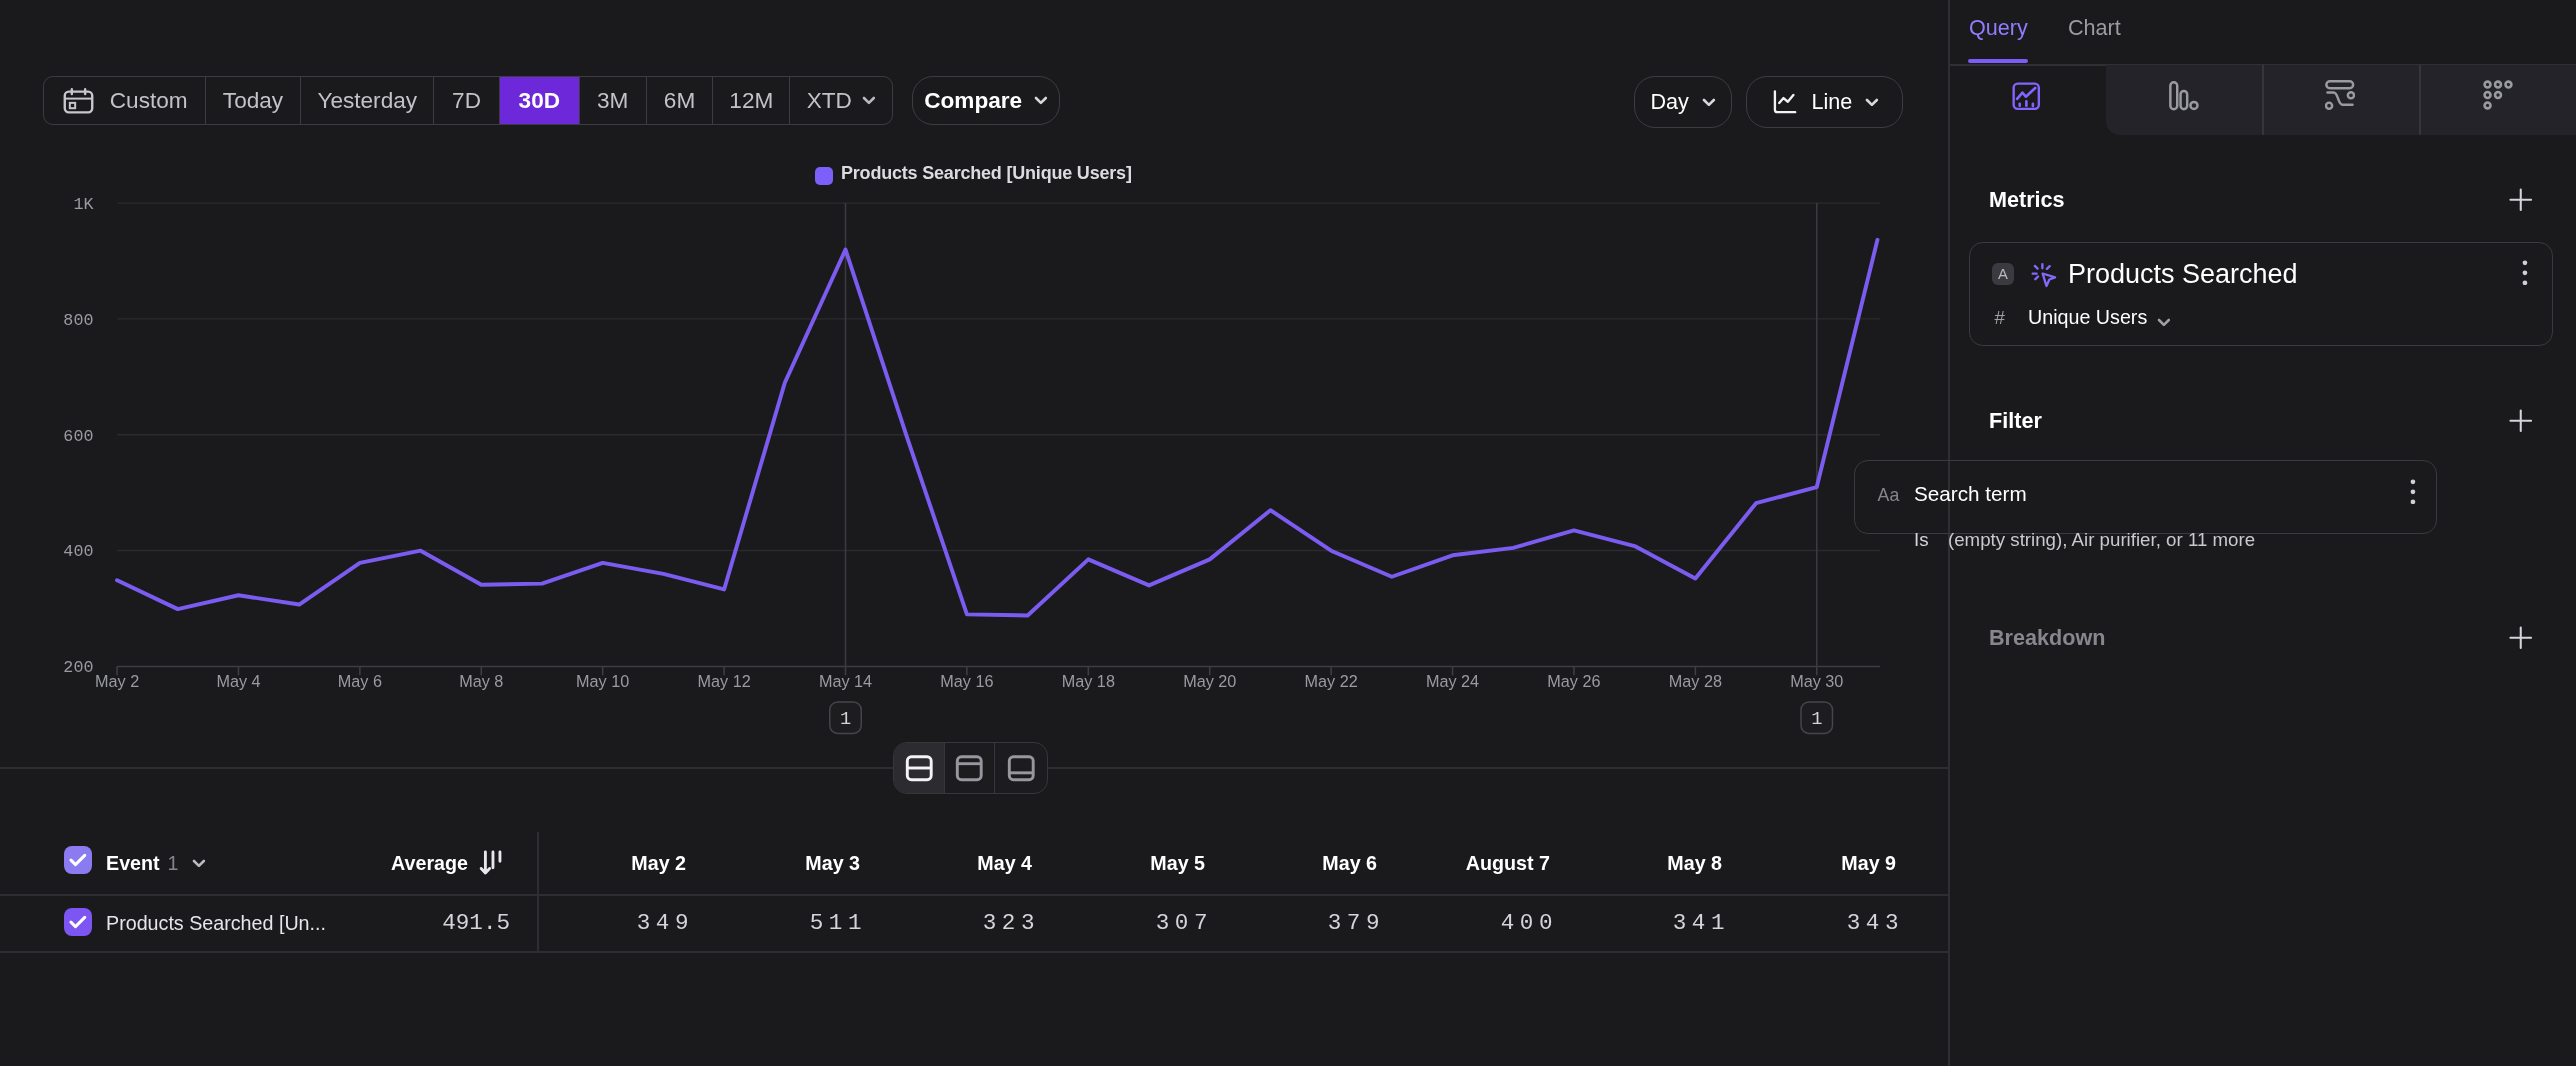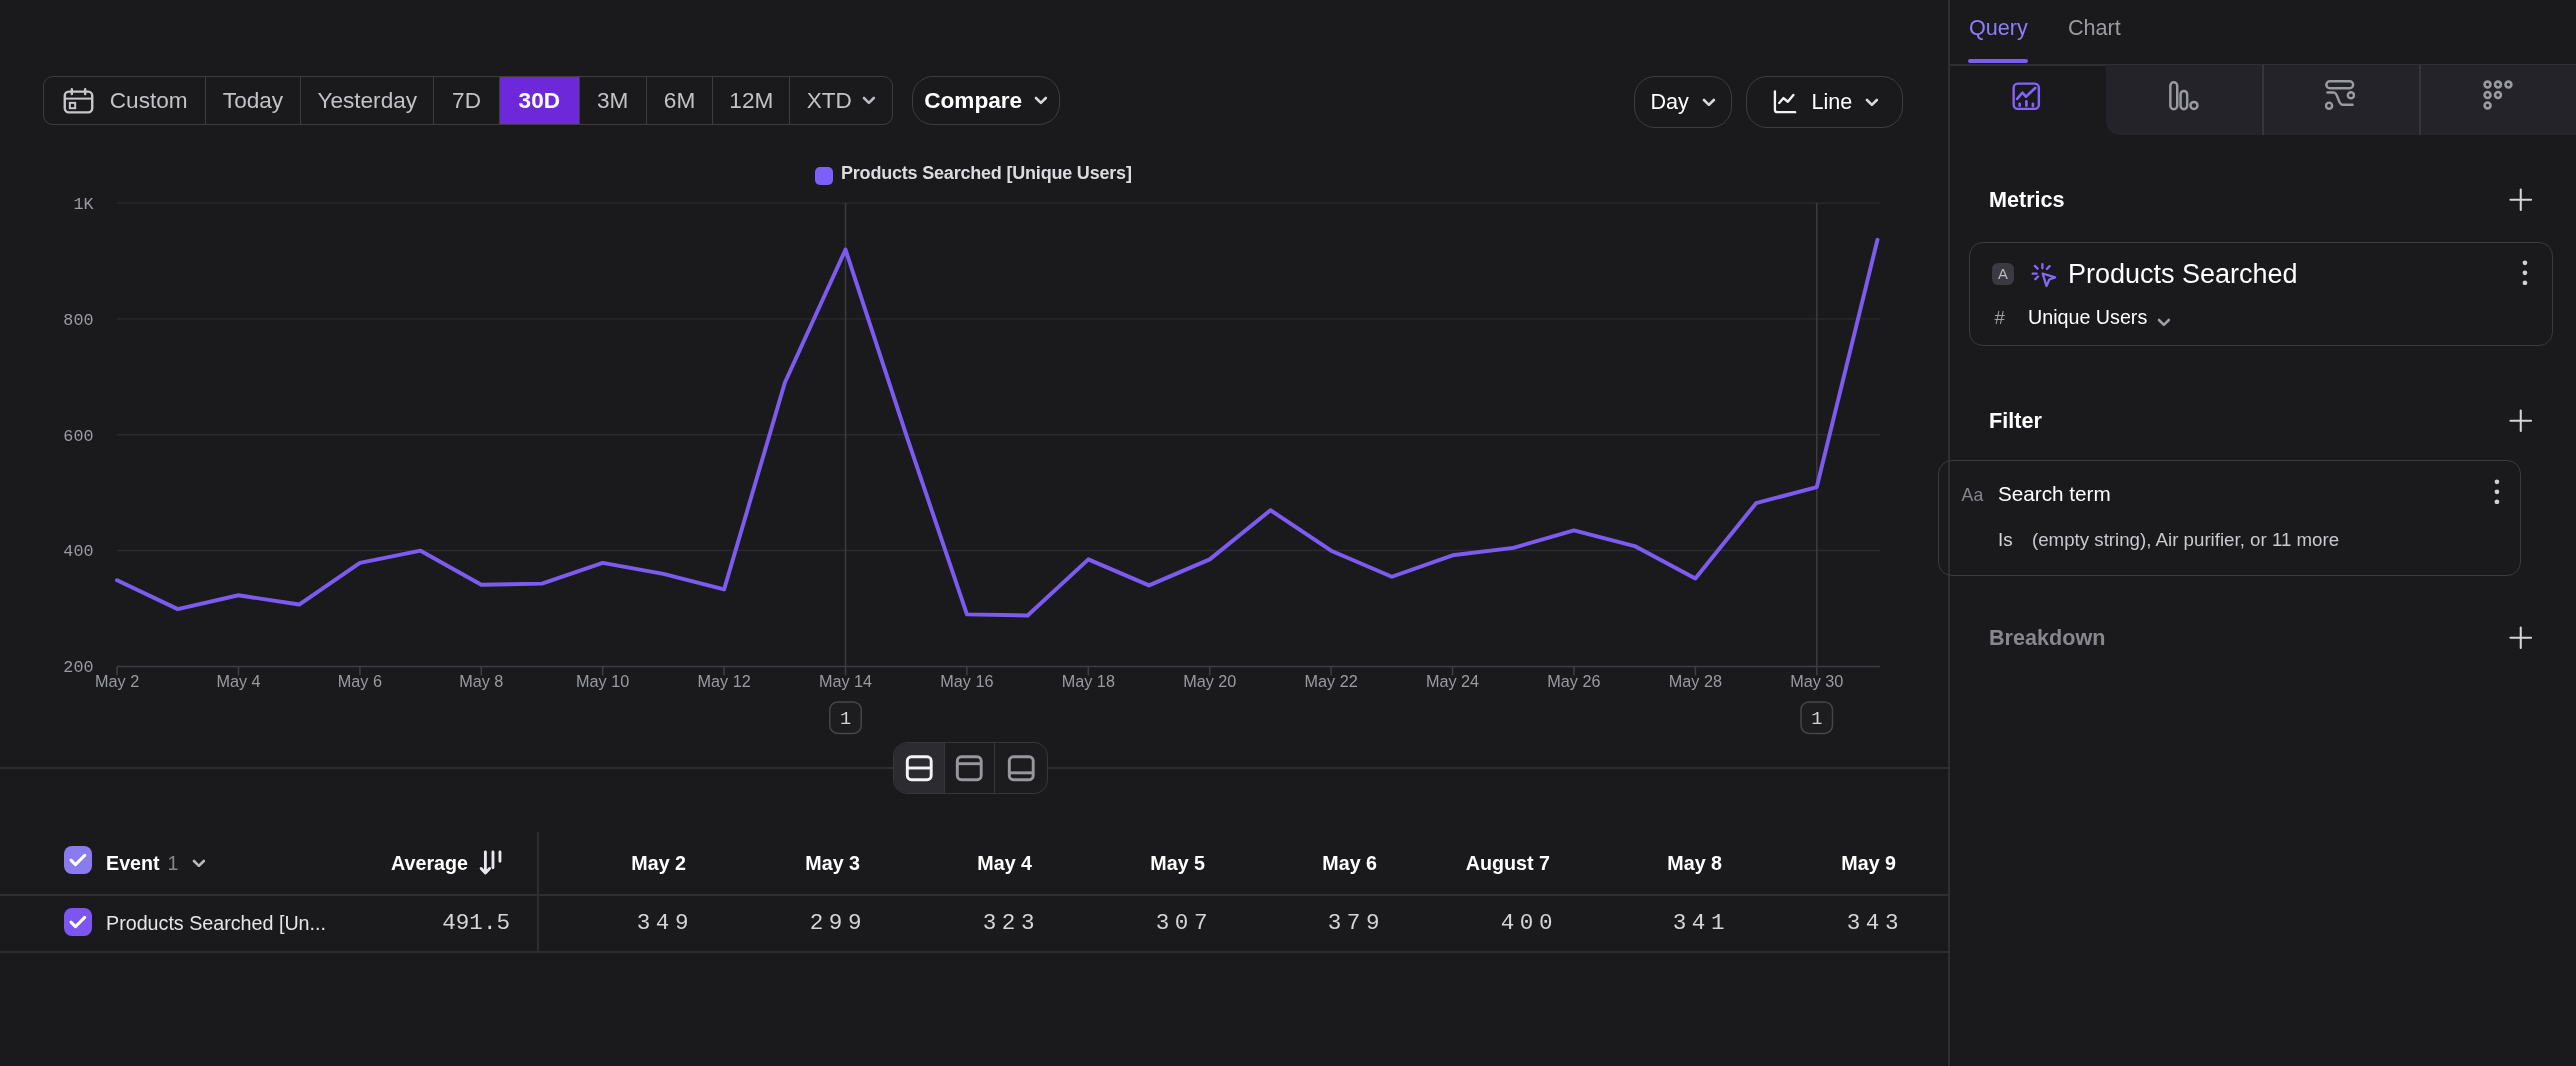--- a/index.html
+++ b/index.html
@@ -174,21 +174,21 @@
 <div class="abs" style="left:64px;top:908px">
   <div class="cb" style="background:#7d55f2">
       <svg width="17.7" height="13.8" viewBox="0 0 18 14" fill="none" stroke="#fff" stroke-width="3" stroke-linecap="round" stroke-linejoin="round">
         <path d="M2 7.2l4.6 4.6L16 2.4"></path>
       </svg>
     </div>
 </div>
 <div class="abs" style="left:106px;top:894px;height:58px;display:flex;align-items:center;font-size:19.7px;color:#e6e6ea">Products Searched [Un...</div>
 <div class="abs tv" style="left:362px;top:894px;width:148px;letter-spacing:0">491.5</div>
 <div class="abs tv" style="left:537px;top:894px;width:157px">349</div>
-<div class="abs tv" style="left:710px;top:894px;width:157px">299</div>
+<div class="abs tv" style="left:710px;top:894px;width:157px">511</div>
 <div class="abs tv" style="left:883px;top:894px;width:157px">323</div>
 <div class="abs tv" style="left:1056px;top:894px;width:157px">307</div>
 <div class="abs tv" style="left:1228px;top:894px;width:157px">379</div>
 <div class="abs tv" style="left:1401px;top:894px;width:157px">400</div>
 <div class="abs tv" style="left:1573px;top:894px;width:157px">341</div>
 <div class="abs tv" style="left:1747px;top:894px;width:157px">343</div>
 <div class="abs" style="left:0;top:951px;width:1949px;height:1.5px;background:#2e2e32"></div>
 <div class="abs" style="left:537px;top:832px;width:1.5px;height:120px;background:#2e2e32"></div>
 
 <div class="abs" style="left:1948px;top:0;width:1.5px;height:1067px;background:#2e2e33"></div>
@@ -247,21 +247,21 @@
   <div style="position:absolute;left:187px;top:70px"><svg width="13.8" height="8.9" viewBox="0 0 14 9">
         <path d="M2 2l5 5 5-5" fill="none" stroke="#9ea0a6" stroke-width="2.6" stroke-linecap="round" stroke-linejoin="round"></path>
       </svg></div>
 </div>
 
 <div class="abs shead" style="left:1989px;top:408px">Filter</div>
 <div class="abs" style="left:2506px;top:406px"><svg width="29.5" height="29.5" viewBox="0 0 30 30" stroke="#d4d4d9" stroke-width="2.1" stroke-linecap="round">
       <path d="M15 4.5v21M4.5 15h21"></path>
     </svg></div>
 
-<div class="abs card" style="left:1938px;top:460px;width:583px;height:116px">
+<div class="abs card" style="left:1854px;top:460px;width:583px;height:74px">
   <div style="position:absolute;left:22.6px;top:23.6px;font-size:17.7px;color:#85858c">Aa</div>
   <div style="position:absolute;left:59px;top:20.7px;font-size:20.7px;font-weight:500;color:#fff">Search term</div>
   <div style="position:absolute;left:555px;top:17.7px"><svg width="5.9" height="25.6" viewBox="0 0 6 26" fill="#cfcfd4">
         <circle cx="3" cy="2.8" r="2.4"></circle>
         <circle cx="3" cy="13" r="2.4"></circle>
         <circle cx="3" cy="23.2" r="2.4"></circle>
       </svg></div>
   <div style="position:absolute;left:59px;top:68px;font-size:18.7px;color:#d6d6da">Is</div>
   <div style="position:absolute;left:93px;top:68px;font-size:18.7px;color:#c9c9ce">(empty string), Air purifier, or 11 more</div>
 </div>

